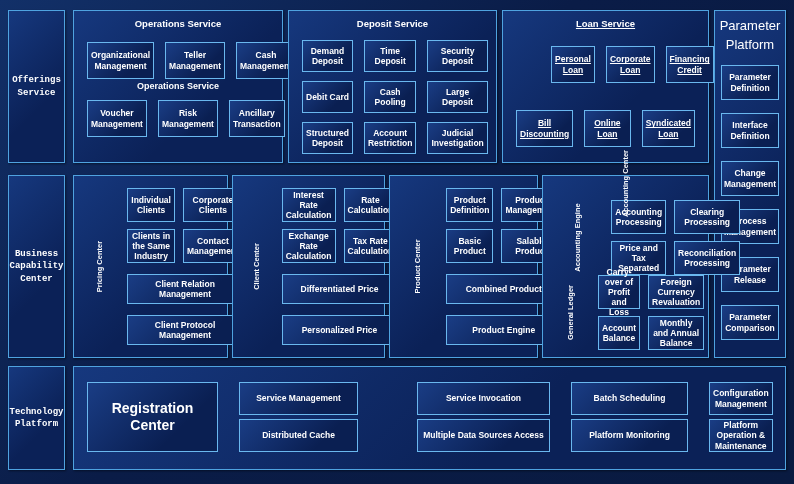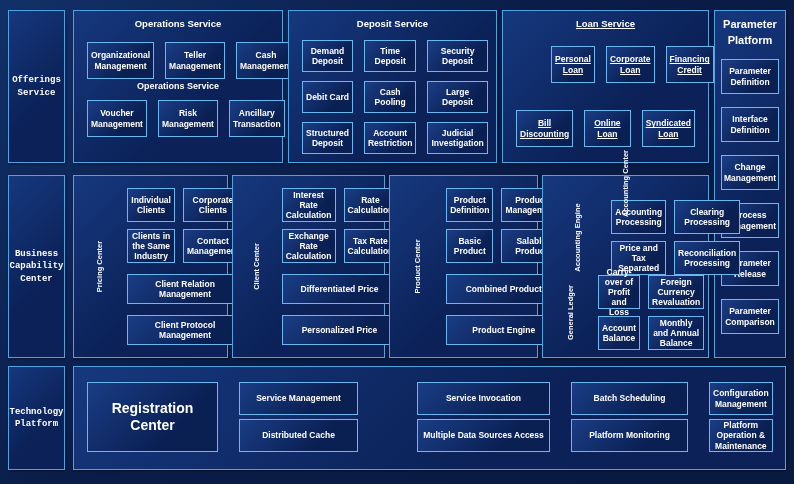--- a/index.html
+++ b/index.html
@@ -29,21 +29,21 @@
   .ops .row,.loan .row{display:flex;gap:11px;padding:0 13px;}
   .ops .row .box,.loan .row .box{flex:1;height:37px;}
   .ops .row1{margin-top:13px;}
   .ops .row2{margin-top:7px;}
   .loan .row1{margin-top:17px;padding-left:48px;}
   .loan .row2{margin-top:27px;}
   .deposit .grid{display:grid;grid-template-columns:repeat(3,1fr);gap:9px 11px;padding:11px 13px 0 13px;}
   .deposit .grid .box{height:32px;}
   
   .param{display:flex;flex-direction:column;align-items:center;}
-  .param .t{font-weight:bold;font-size:11px;margin-top:7px;}
+  .param .t{font-weight:normal;font-size:13px;margin-top:7px;}
   .param .t2{margin-top:4px;}
   .param .box{width:58px;height:35px;margin-top:13px;}
   .param .box:first-of-type{margin-top:7px;}
   
   .vgroup{display:flex;}
   .vlabel{flex:0 0 14px;display:flex;align-items:center;justify-content:center;}
   .vlabel>span{transform:rotate(-90deg);white-space:nowrap;font-size:7.5px;font-weight:bold;}
   .vcontent{flex:1;display:flex;flex-direction:column;padding:12px 9px 12px 2px;justify-content:space-between;}
   .grid2{display:grid;grid-template-columns:1fr 1fr;gap:7px 8px;}
   .grid2 .box{height:34px;}

